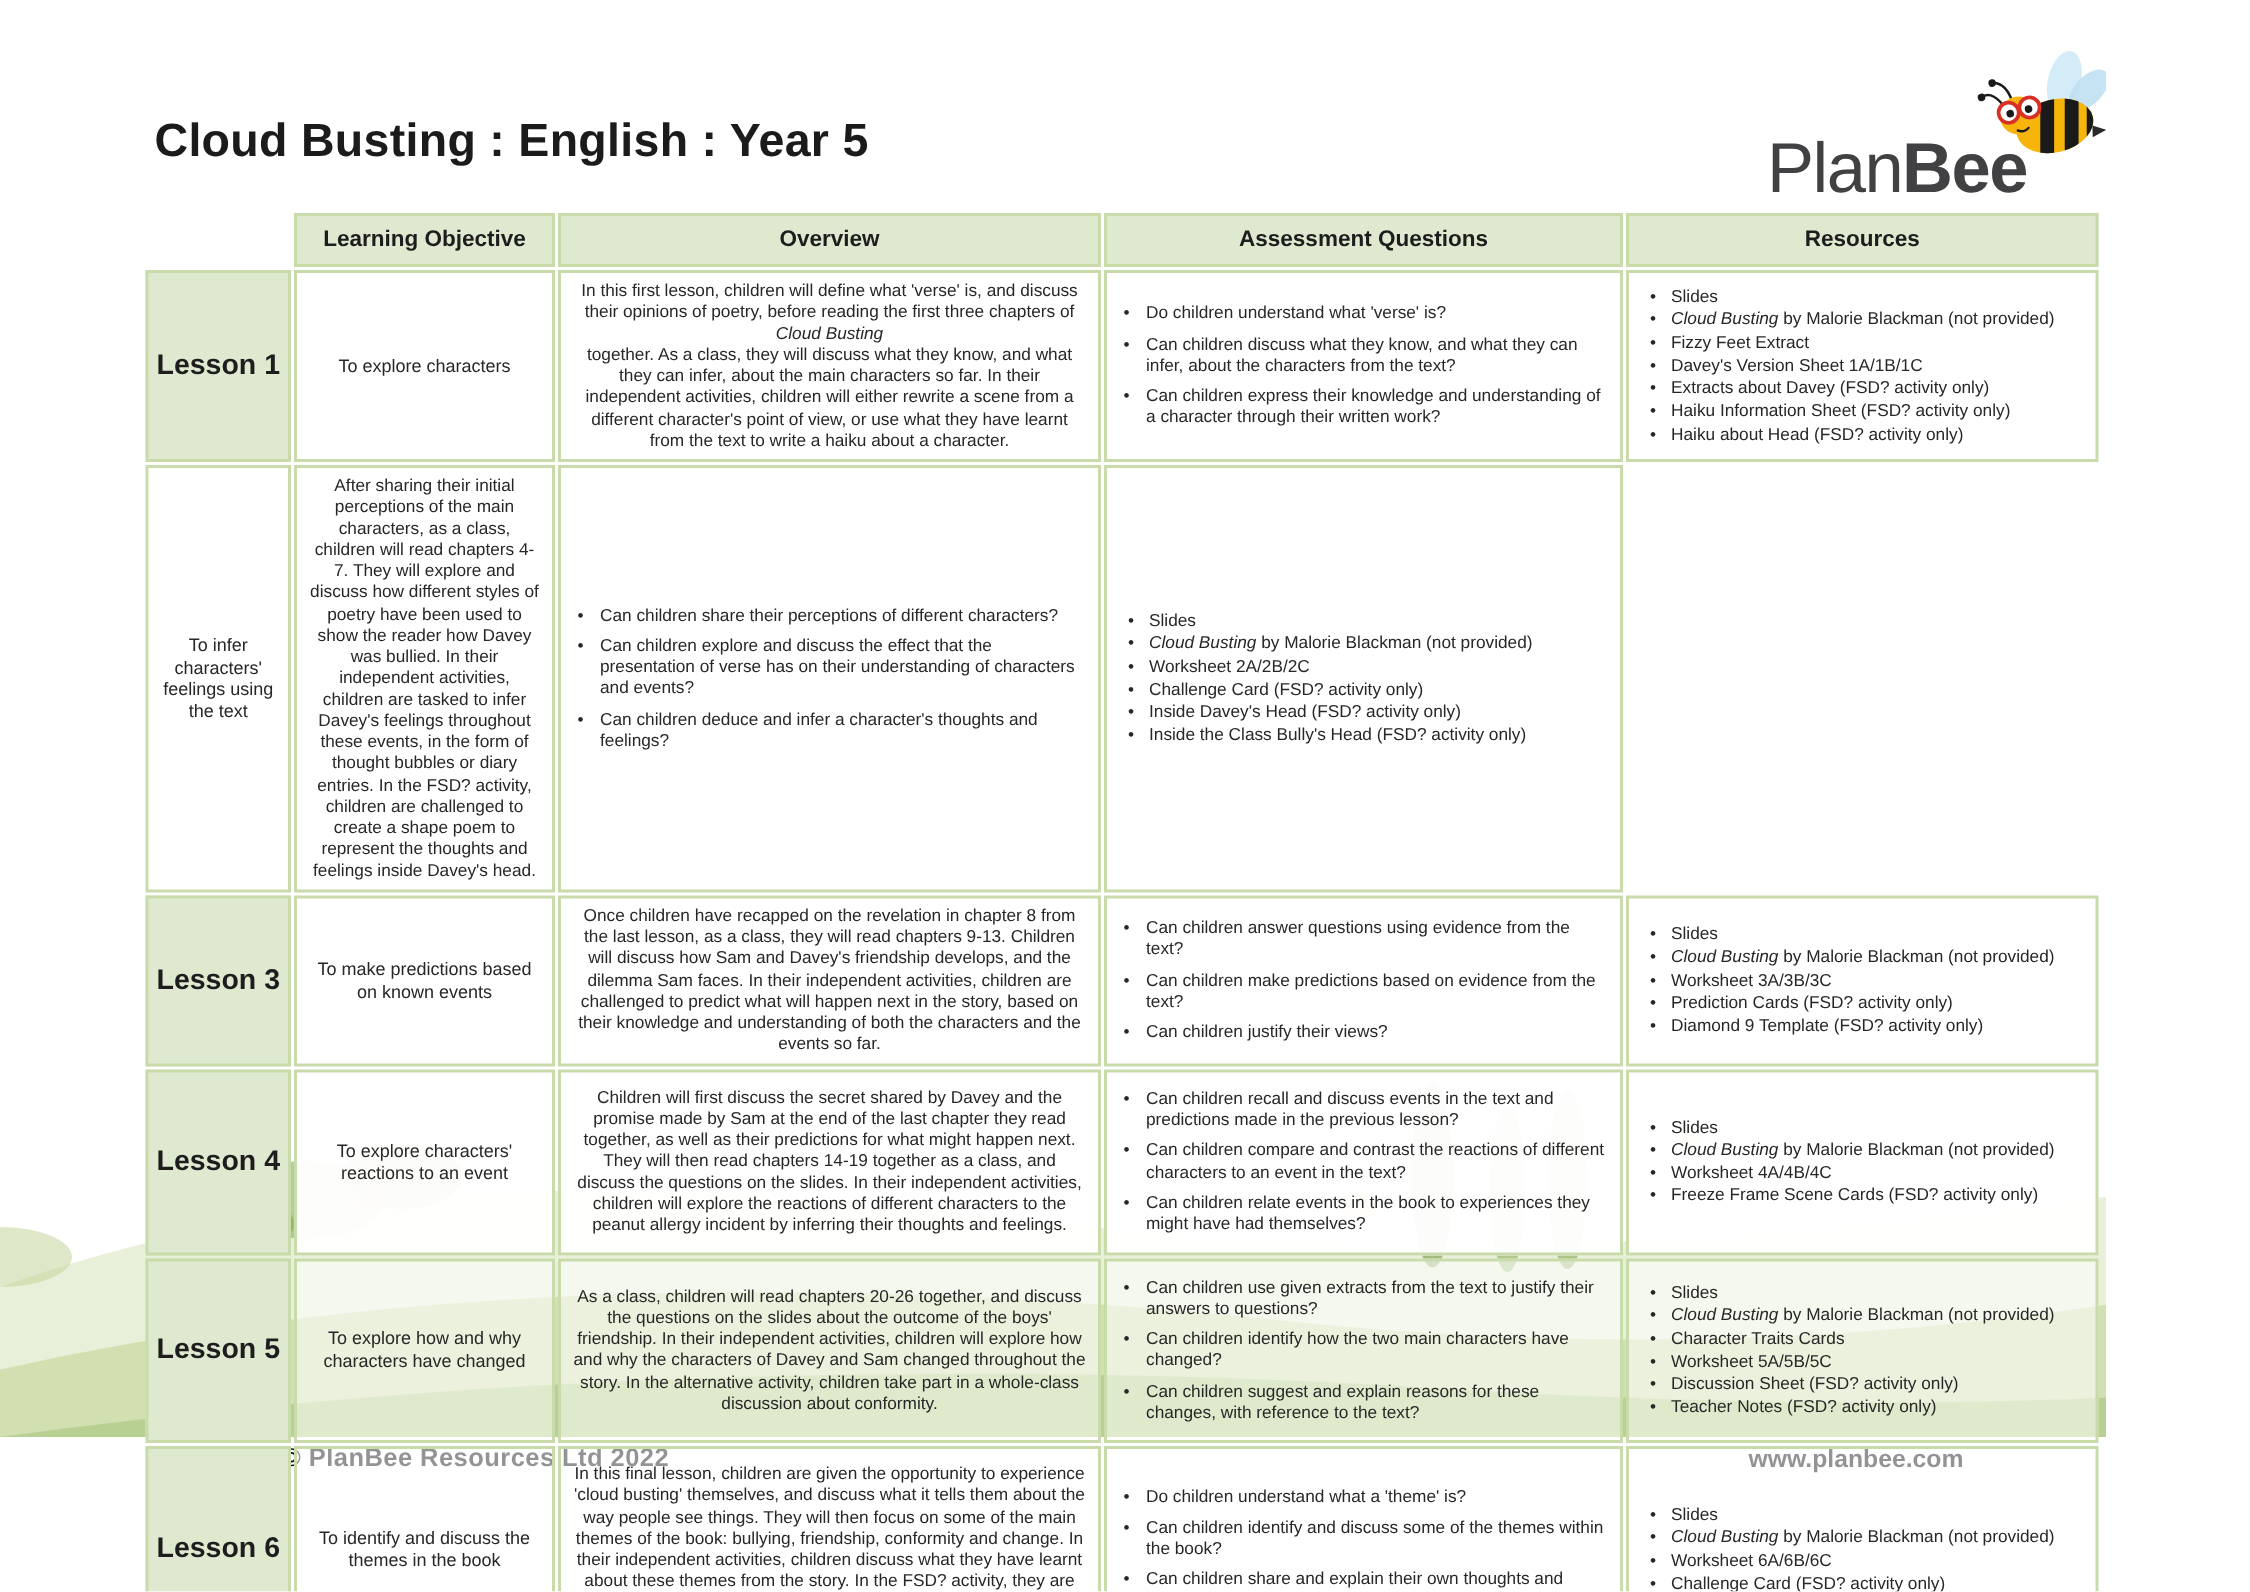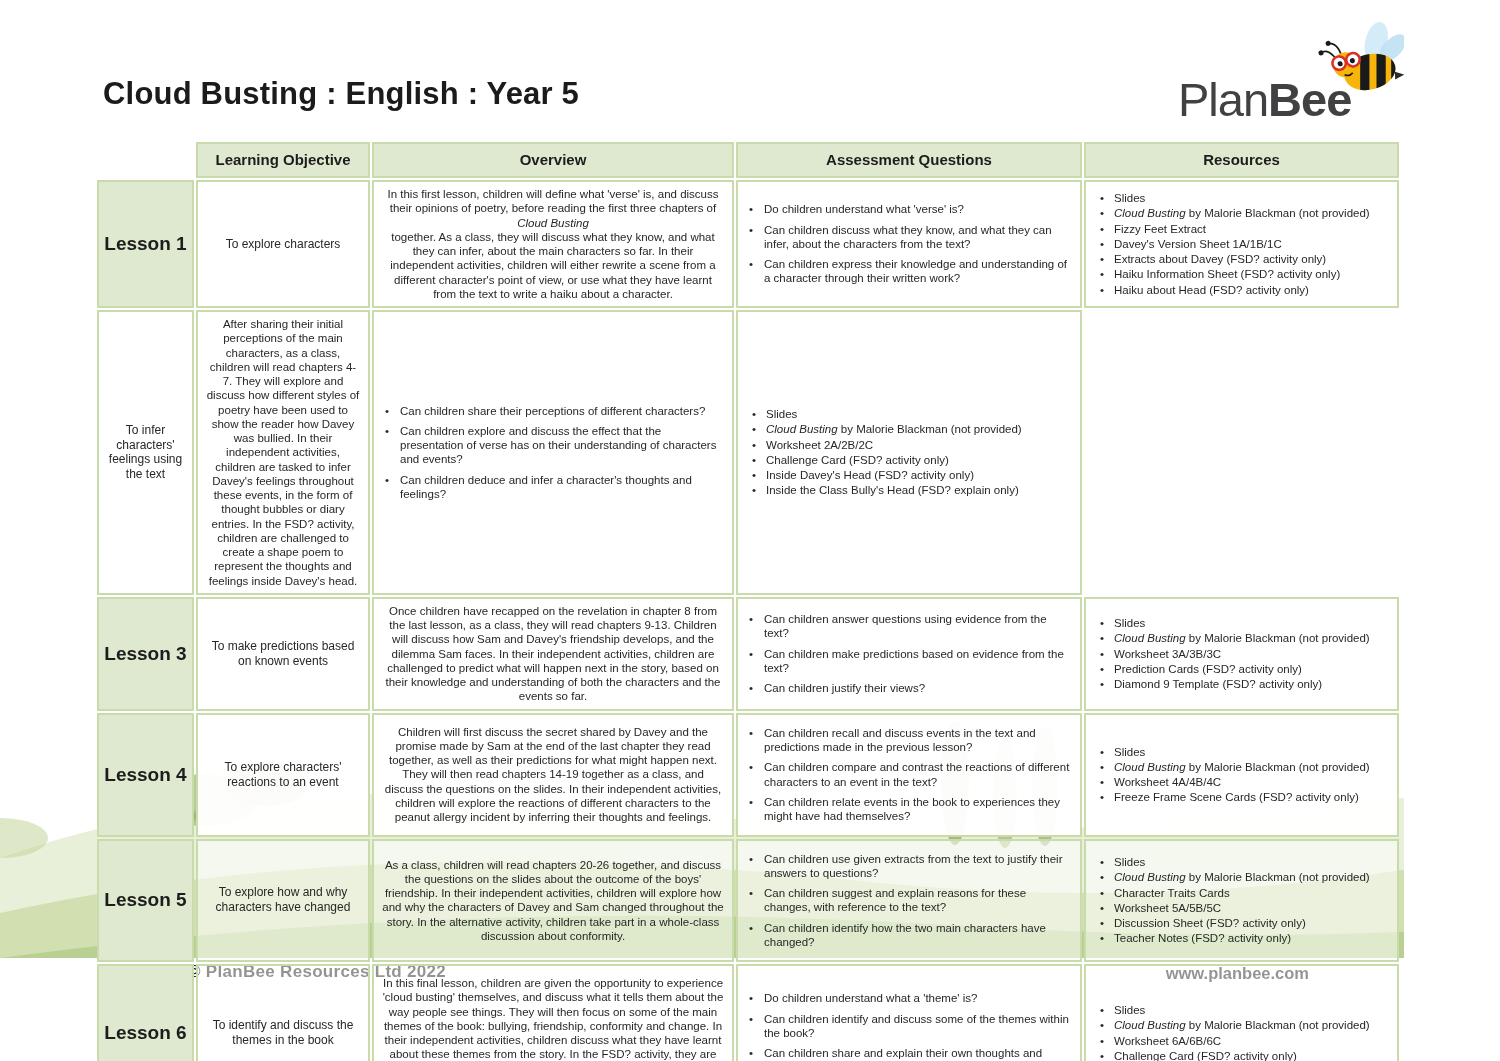--- a/index.html
+++ b/index.html
@@ -7,21 +7,21 @@
   .page {
     position:relative; width:1404px; height:1061px;
     background:#ffffff; overflow:hidden;
     font-family:"Liberation Sans", sans-serif; color:#272727;
   }
   
   .page-title {
     position:absolute; left:103px; top:76px;
     font-size:31px; font-weight:700; color:#1b1b1b; letter-spacing:.2px;
   }
-  .logo { position:absolute; left:1178px; top:24px; width:240px; height:100px;text-decoration:underline; }
+  .logo { position:absolute; left:1178px; top:36px; width:240px; height:100px;text-decoration:underline; }
   .logo-text { position:absolute; left:0; top:48px; font-size:47px; color:#414042; letter-spacing:-1px; }
   .logo-plan { font-weight:400; }
   .logo-bee  { font-weight:700; }
   .bee-svg { position:absolute; left:128px; top:-4px; width:118px; height:84px; }
   
   .landscape { position:absolute; left:0; top:688px; width:1500px; height:270px; z-index:0; }
   
   .table-wrap { position:absolute; left:97px; top:142px; width:1306px; z-index:1; }
   .row, .header-row {
     display:grid;
@@ -163,21 +163,21 @@
               <li>Can children deduce and infer a character's thoughts and feelings?</li>
             </ul>
       </div>
       <div class="cell body-cell resources-cell">
         <ul>
               <li>Slides</li>
               <li><em>Cloud Busting</em> by Malorie Blackman (not provided)</li>
               <li>Worksheet 2A/2B/2C</li>
               <li>Challenge Card (FSD? activity only)</li>
               <li>Inside Davey's Head (FSD? activity only)</li>
-              <li>Inside the Class Bully's Head (FSD? explain only)</li>
+              <li>Inside the Class Bully's Head (FSD? activity only)</li>
             </ul>
       </div>
     </div>
 
     <div class="row row-3">
       <div class="cell lesson-cell">Lesson 3</div>
       <div class="cell body-cell objective-cell">To make predictions based on known events</div>
       <div class="cell body-cell overview-cell">Once children have recapped on the revelation in chapter 8 from the last lesson, as a class, they will read chapters 9-13. Children will discuss how Sam and Davey's friendship develops, and the dilemma Sam faces. In their independent activities, children are challenged to predict what will happen next in the story, based on their knowledge and understanding of both the characters and the events so far.</div>
       <div class="cell body-cell questions-cell">
         <ul>
@@ -218,22 +218,22 @@
       </div>
     </div>
 
     <div class="row row-5">
       <div class="cell lesson-cell">Lesson 5</div>
       <div class="cell body-cell objective-cell">To explore how and why characters have changed</div>
       <div class="cell body-cell overview-cell">As a class, children will read chapters 20-26 together, and discuss the questions on the slides about the outcome of the boys' friendship. In their independent activities, children will explore how and why the characters of Davey and Sam changed throughout the story. In the alternative activity, children take part in a whole-class discussion about conformity.</div>
       <div class="cell body-cell questions-cell">
         <ul>
               <li>Can children use given extracts from the text to justify their answers to questions?</li>
+              <li>Can children identify how the two main characters have changed?</li>
               <li>Can children suggest and explain reasons for these changes, with reference to the text?</li>
-              <li>Can children identify how the two main characters have changed?</li>
             </ul>
       </div>
       <div class="cell body-cell resources-cell">
         <ul>
               <li>Slides</li>
               <li><em>Cloud Busting</em> by Malorie Blackman (not provided)</li>
               <li>Character Traits Cards</li>
               <li>Worksheet 5A/5B/5C</li>
               <li>Discussion Sheet (FSD? activity only)</li>
               <li>Teacher Notes (FSD? activity only)</li>

